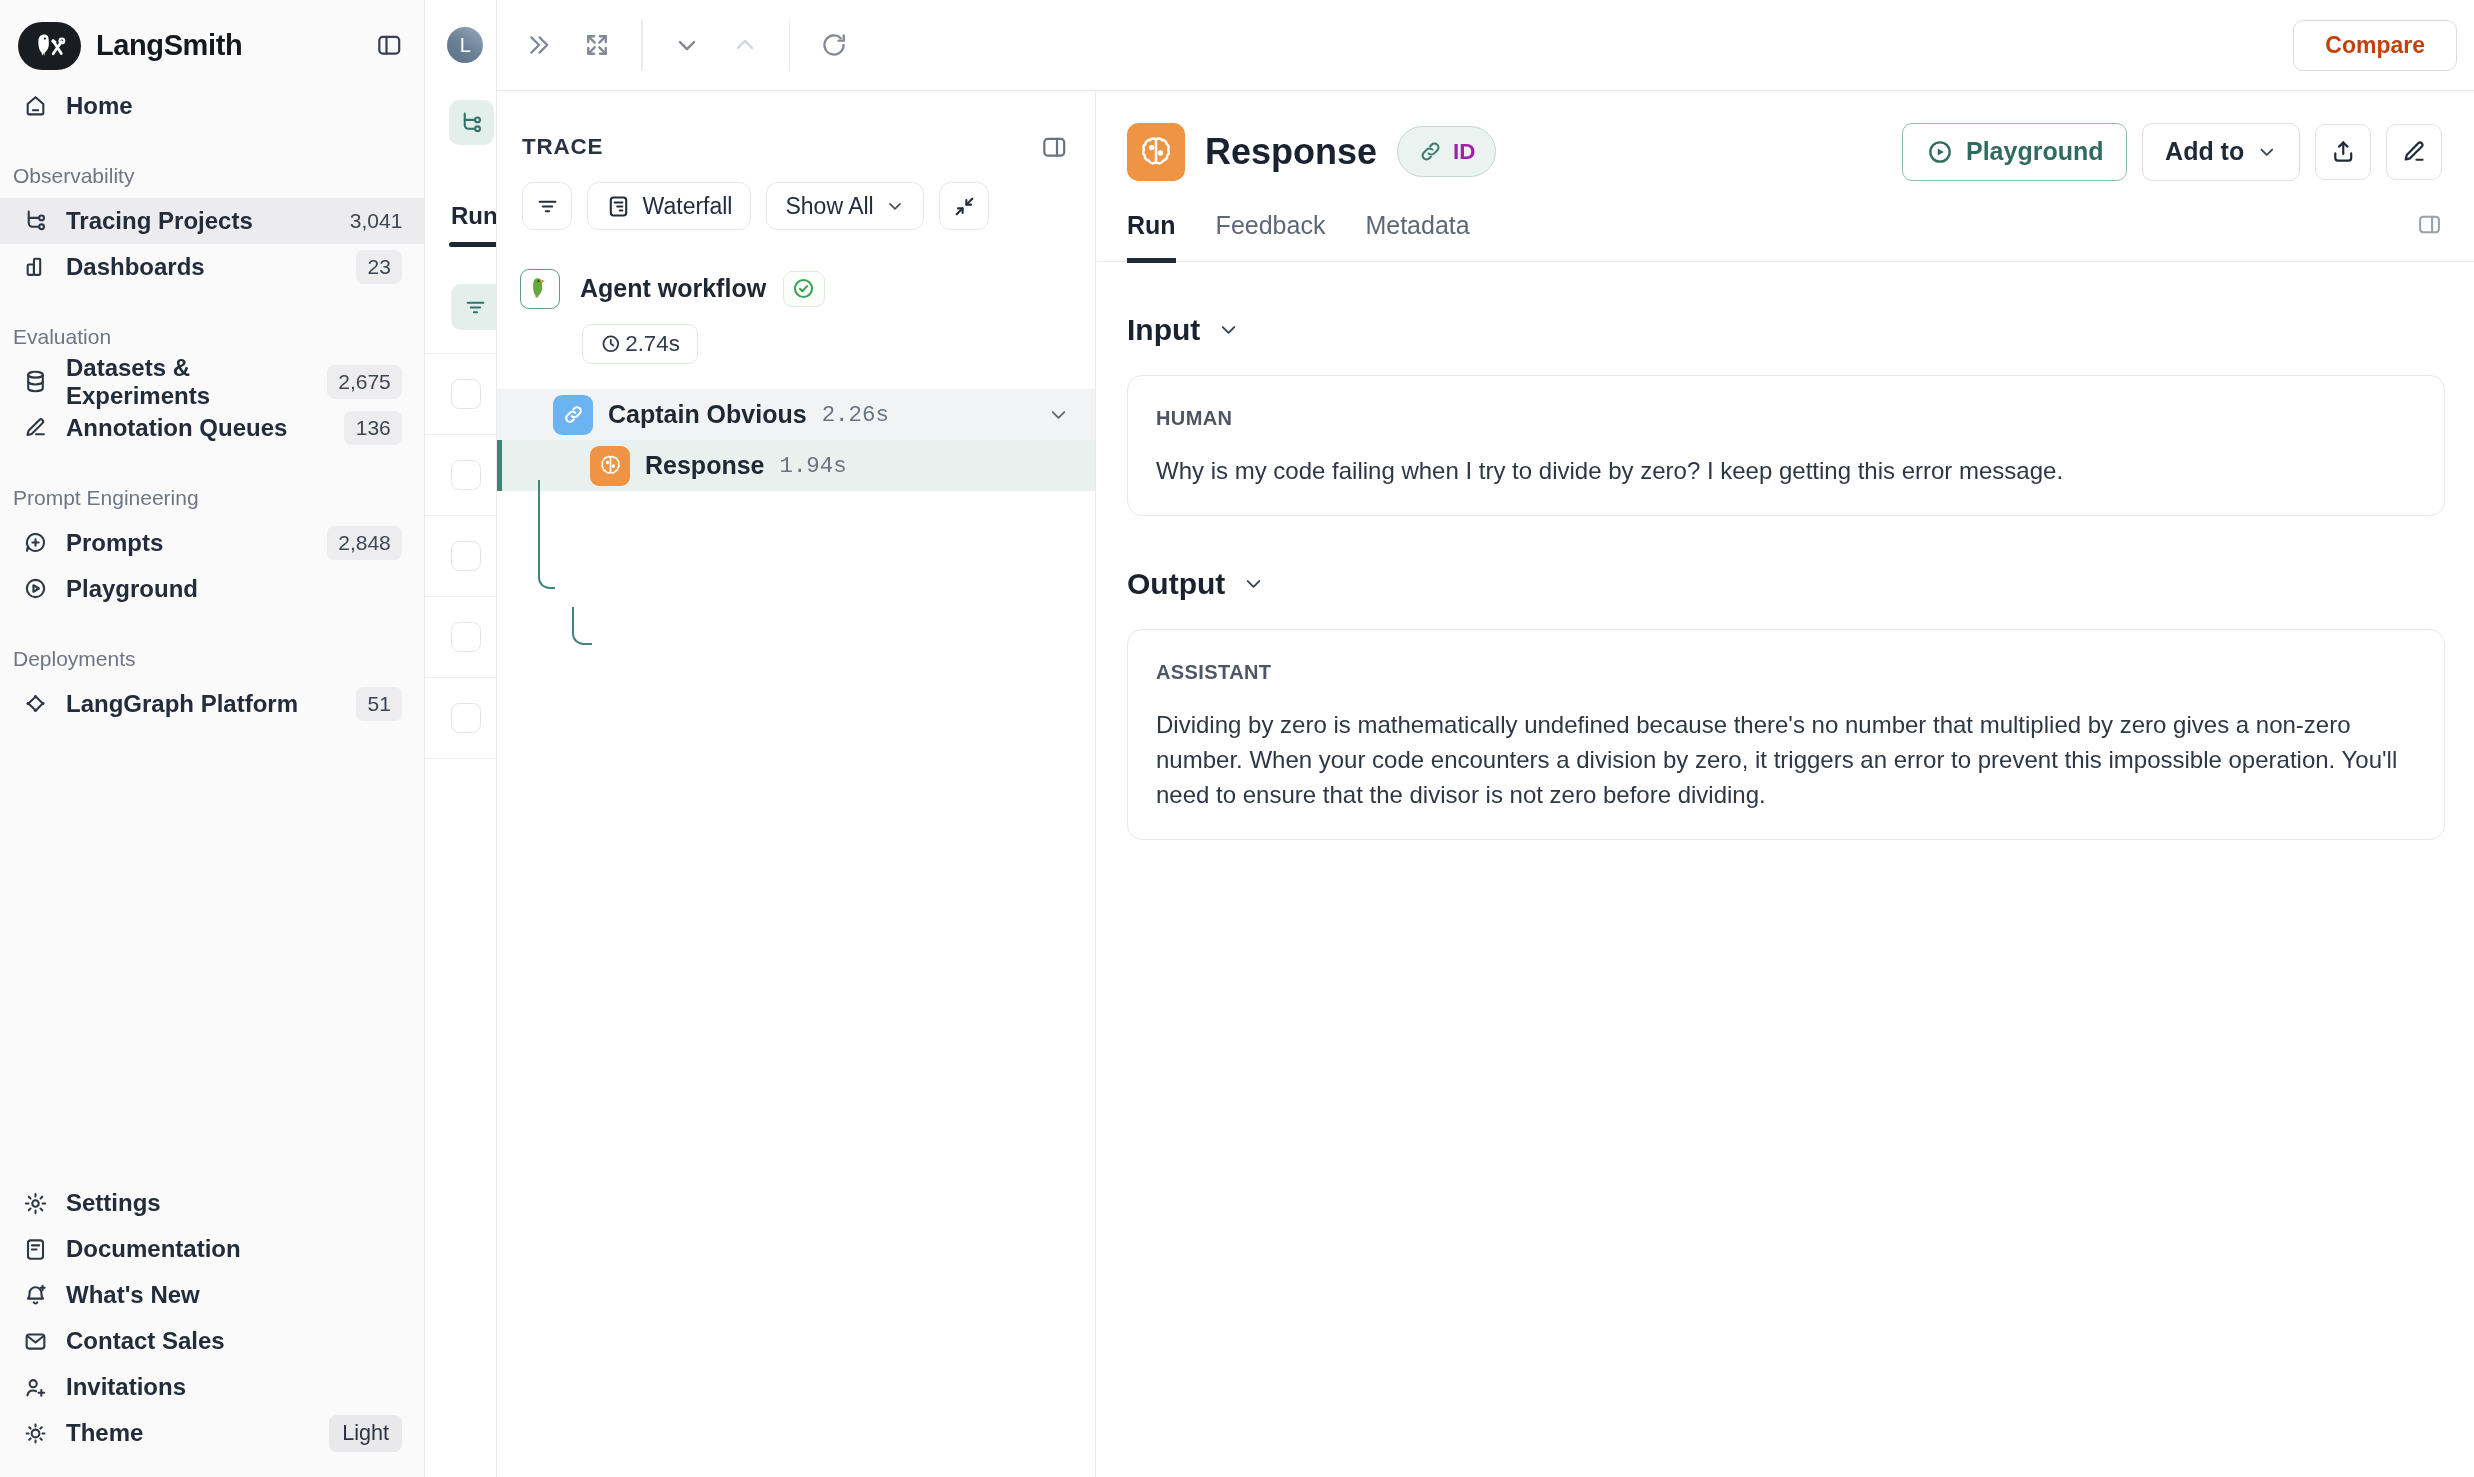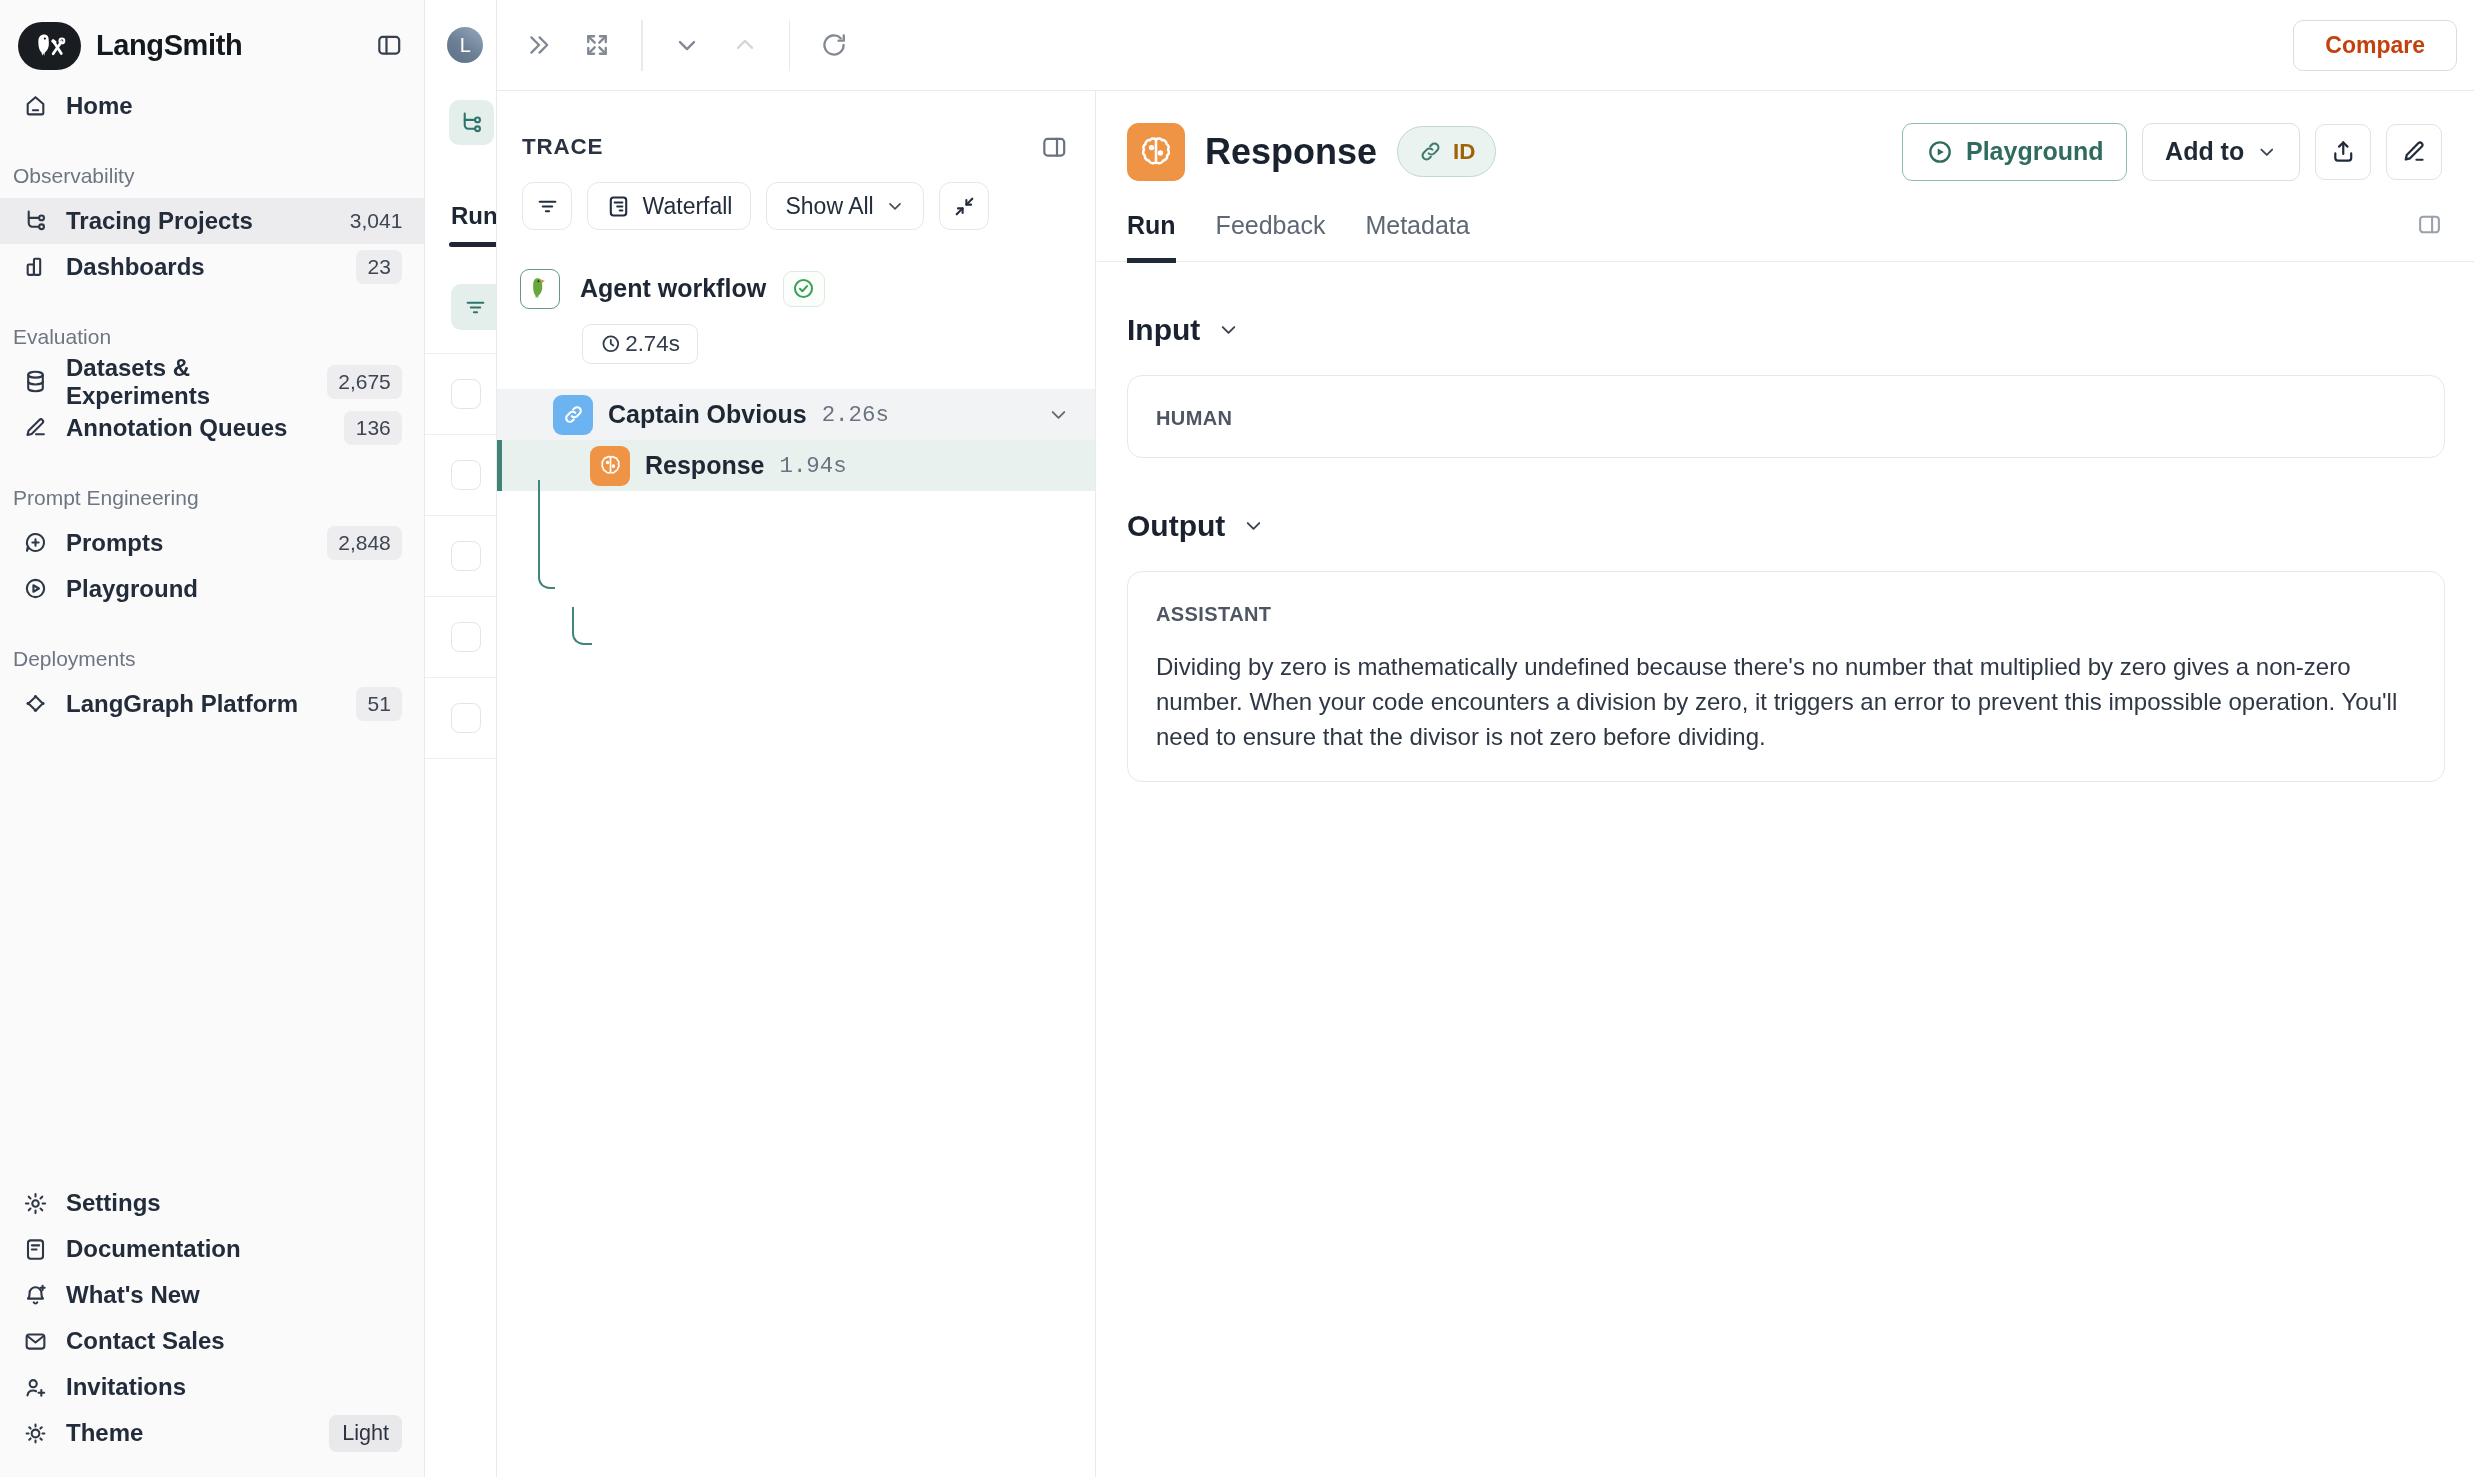--- a/index.html
+++ b/index.html
@@ -134,21 +134,21 @@
   .main-header { display:flex; align-items:center; padding:31.5px 33px 0 30px; }
   .main-icon {
     width:58px; height:58px; border-radius:11.6px; background:#ef9445; color:#fff;
     display:flex; align-items:center; justify-content:center; flex:0 0 auto;
   }
   .main-title { margin-left:20px; font-size:36px; font-weight:700; color:#1a2230; }
   .id-pill {
     margin-left:20px; height:51px; padding:0 20px; border-radius:26.5px;
     background:#eaf3f0; border:1.7px solid #c0d8d1; display:flex; align-items:center; gap:10px; cursor:pointer;
   }
-  .id-pill .id-text { font-size:22.4px; font-weight:600; color:#a16207; }
+  .id-pill .id-text { font-size:22.4px; font-weight:600; color:#a21caf; }
   .hdr-actions { margin-left:auto; display:flex; align-items:center; gap:15px; }
   .playground-btn {
     height:58px; padding:0 23px; border-radius:10px; border:1.7px solid #8abdb1; background:#fff;
     color:#2f6b5e; font-size:25px; font-weight:600; display:flex; align-items:center; gap:11.6px; cursor:pointer;
   }
   .addto-btn {
     height:58px; padding:0 21.6px; border-radius:10px; border:1.7px solid #dbdee3; background:#fff;
     color:#1f2835; font-size:25px; font-weight:600; display:flex; align-items:center; gap:11.6px; cursor:pointer;
   }
   .addto-btn .chev { color:#3a4250; }
@@ -593,20 +593,21 @@
 
     <div class="main-content">
       <div class="section-heading">
         <h2>Input</h2>
         <svg class="chev" width="23" height="23" viewBox="0 0 24 24" fill="none" stroke="currentColor" stroke-width="2" stroke-linecap="round" stroke-linejoin="round">
             <path d="M6 9.5l6 6 6-6"></path>
           </svg>
       </div>
       <div class="msg-card">
         <div class="msg-role">HUMAN</div>
+        <div class="msg-text">Why is my code failing when I try to divide by zero? I keep getting this error message.</div>
       </div>
 
       <div class="section-heading">
         <h2>Output</h2>
         <svg class="chev" width="23" height="23" viewBox="0 0 24 24" fill="none" stroke="currentColor" stroke-width="2" stroke-linecap="round" stroke-linejoin="round">
             <path d="M6 9.5l6 6 6-6"></path>
           </svg>
       </div>
       <div class="msg-card">
         <div class="msg-role">ASSISTANT</div>

